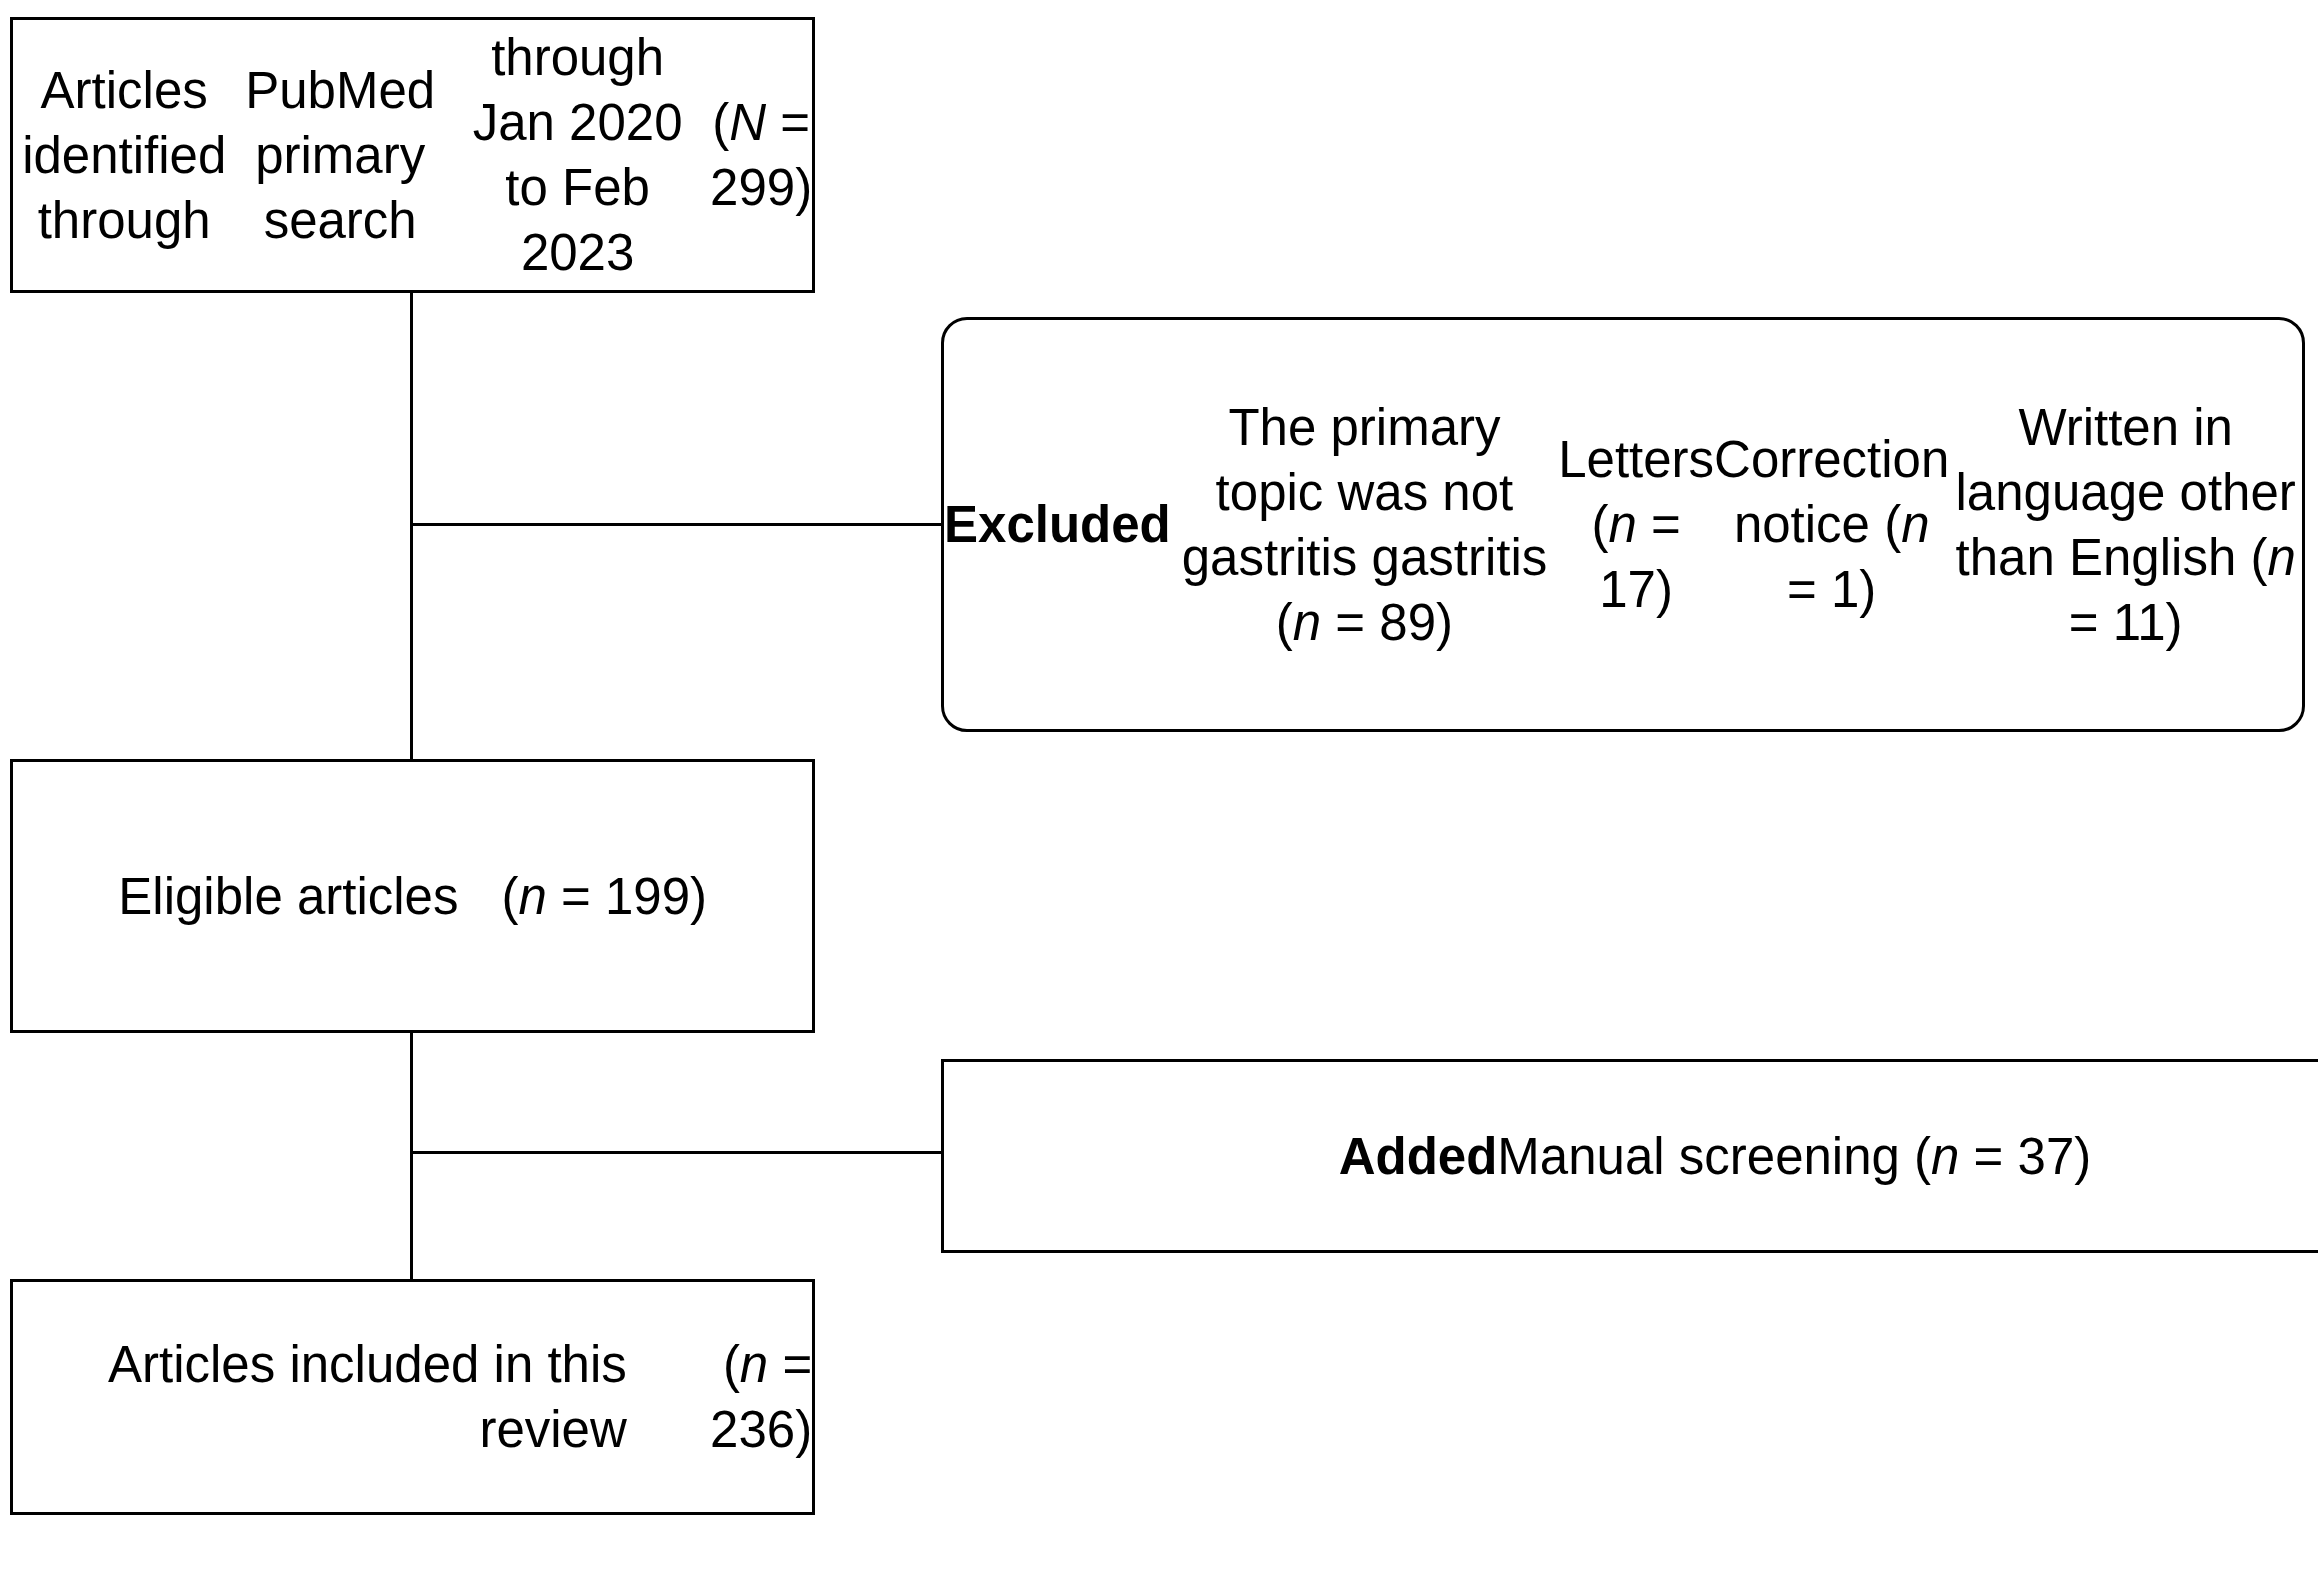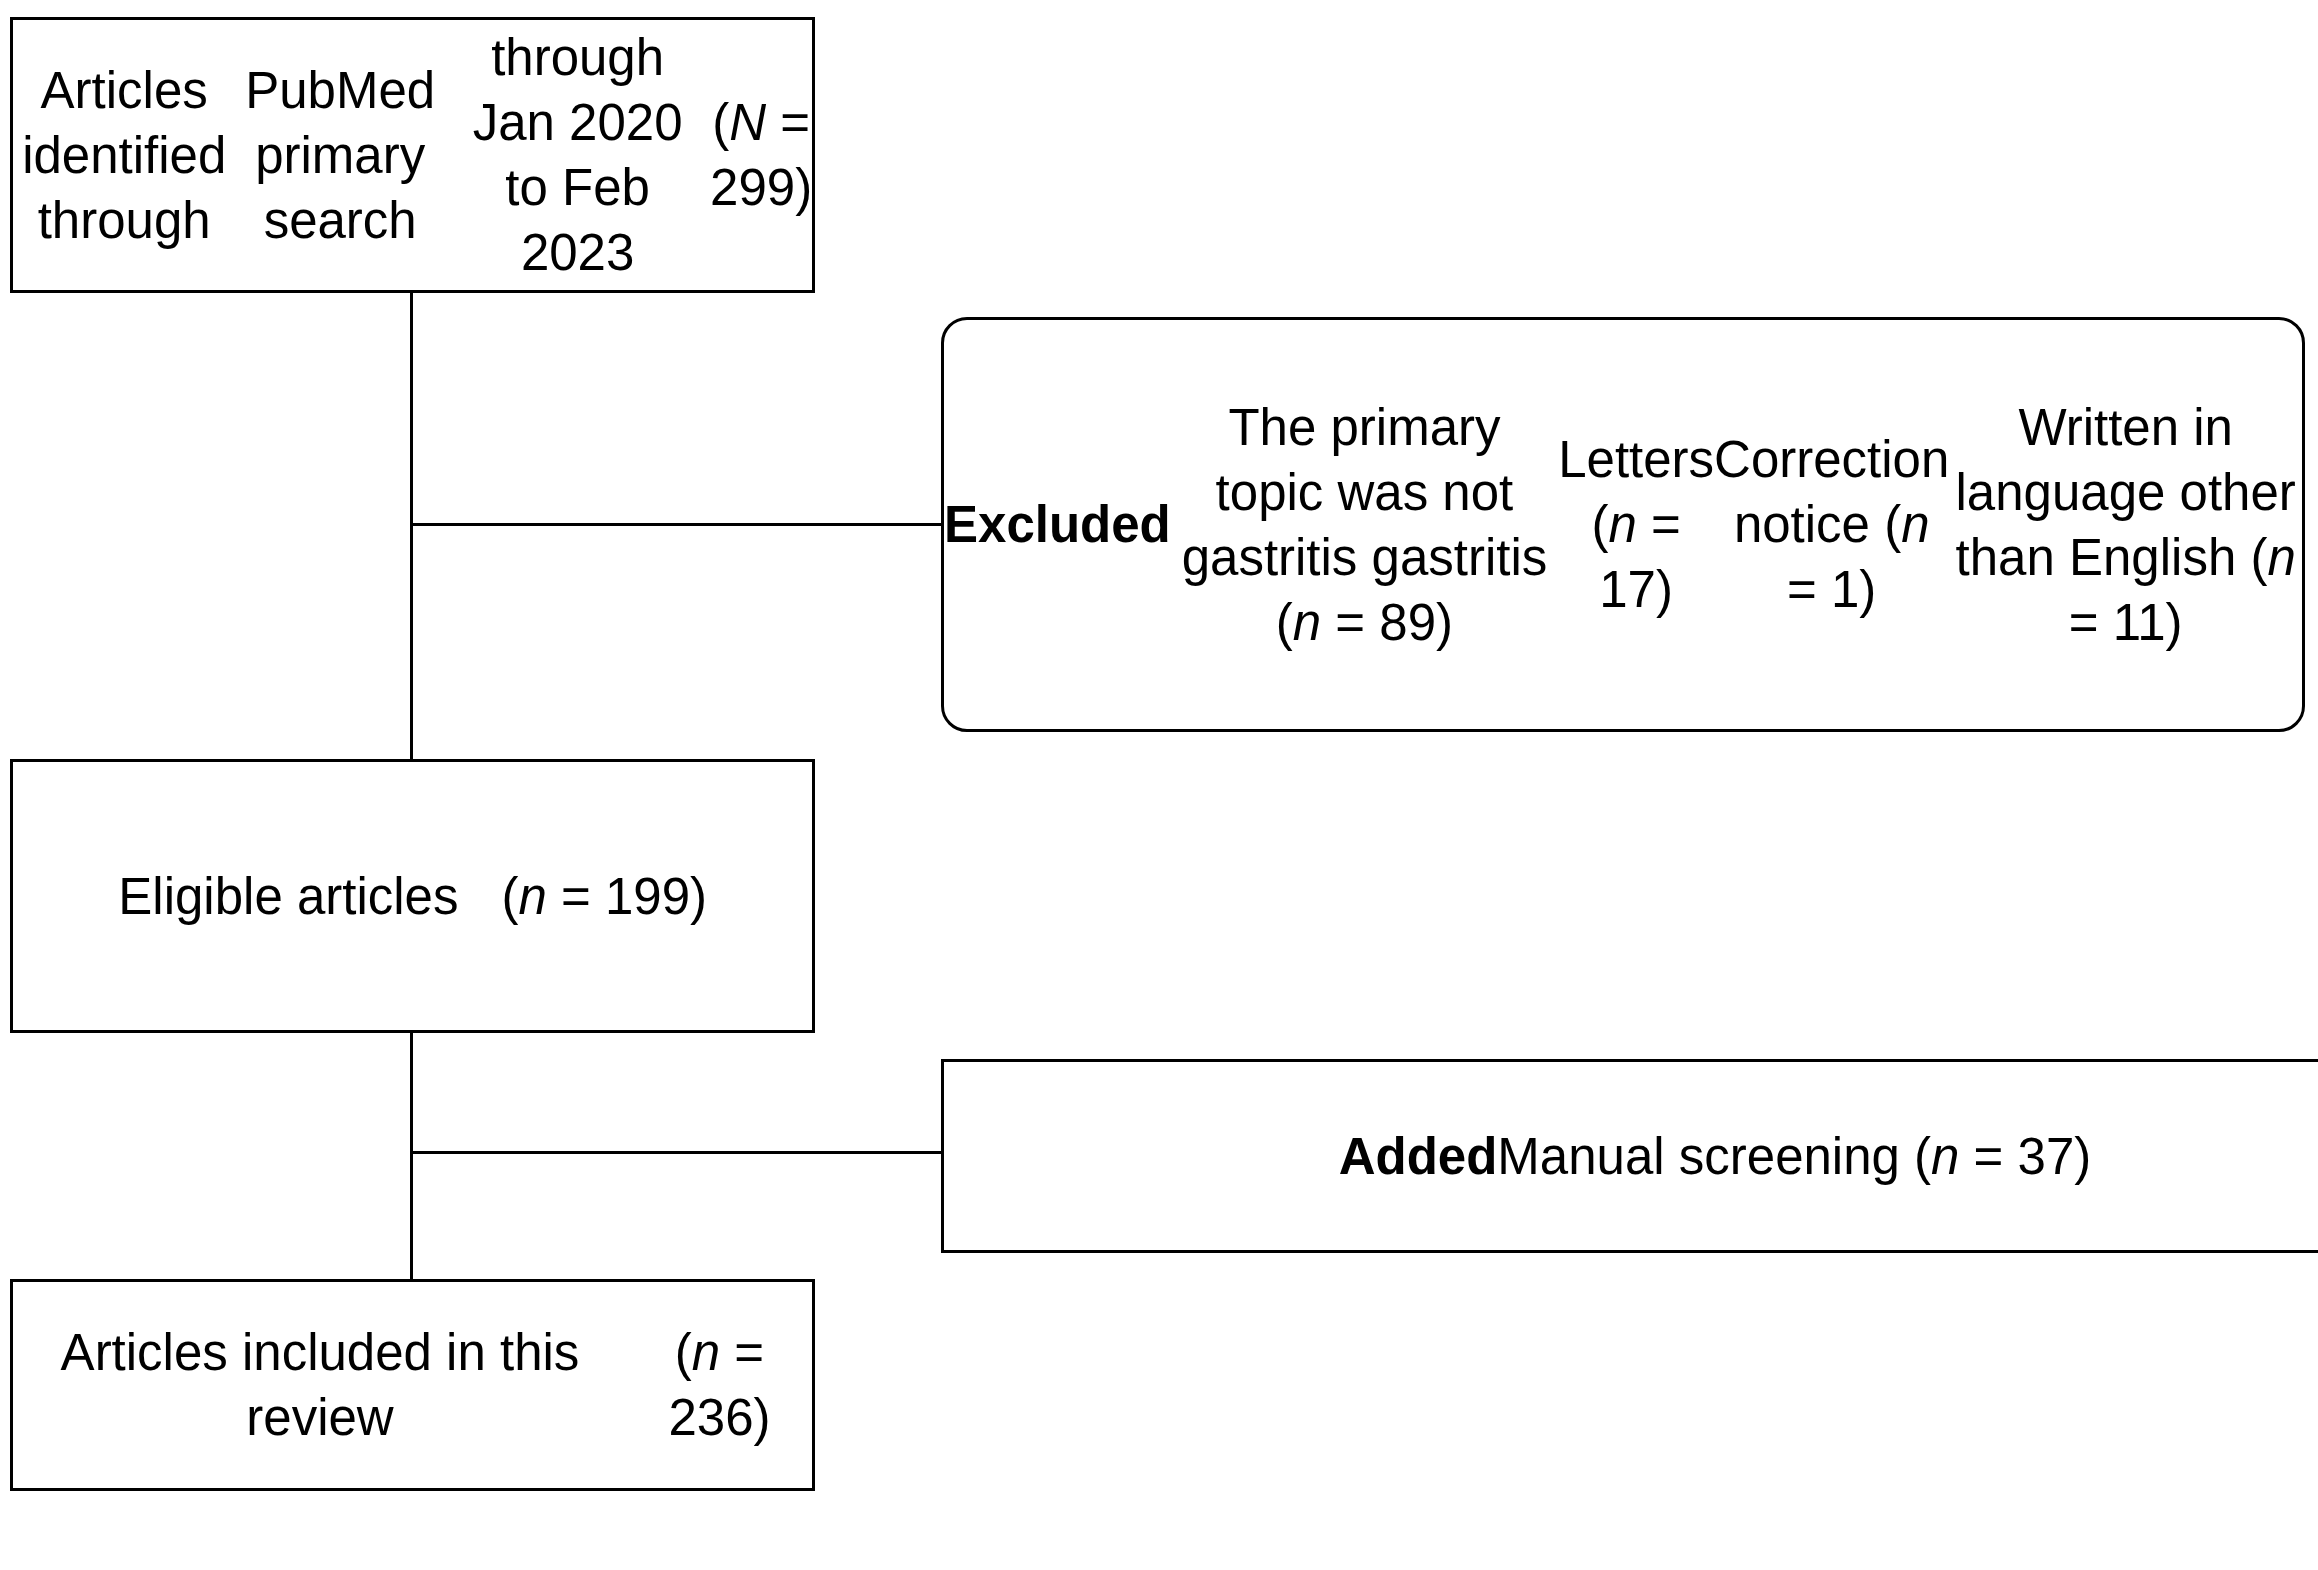--- a/index.html
+++ b/index.html
@@ -33,21 +33,21 @@
   .it { font-style: italic; }
   .connector {
     position: absolute;
     background: #000000;
   }
   
   #box-identified { left: 10.2px;   top: 17px;   width: 805px; height: 276px; }
   #box-excluded   { left: 941px; top: 317px;  width: 1364px; height: 415px; border-radius: 26px; }
   #box-eligible   { left: 10.2px;   top: 759px; width: 805px; height: 274px; gap: 43px; }
   #box-added      { left: 941px; top: 1059px; width: 1548px; height: 194px; }
-  #box-included   { left: 10.2px;   top: 1279px; width: 805px; height: 212px; }
+  #box-included   { left: 10.2px;   top: 1279px; width: 805px; height: 236px; text-align: right; }
   
   #conn-v1 { left: 410px; top: 293px;  width: 2.7px;   height: 466px; }
   #conn-h1 { left: 411px; top: 523px;  width: 530px; height: 2.7px;   }
   #conn-v2 { left: 410px; top: 1033px; width: 2.7px;   height: 246px; }
   #conn-h2 { left: 411px; top: 1151px; width: 530px; height: 2.7px;   }
 </style>
 </head>
 <body>
 
 <div class="canvas">

